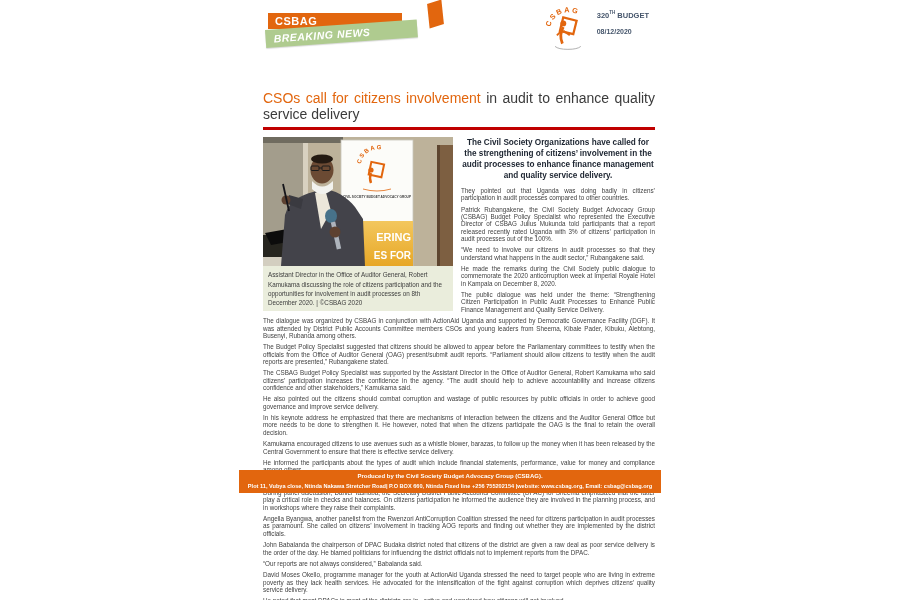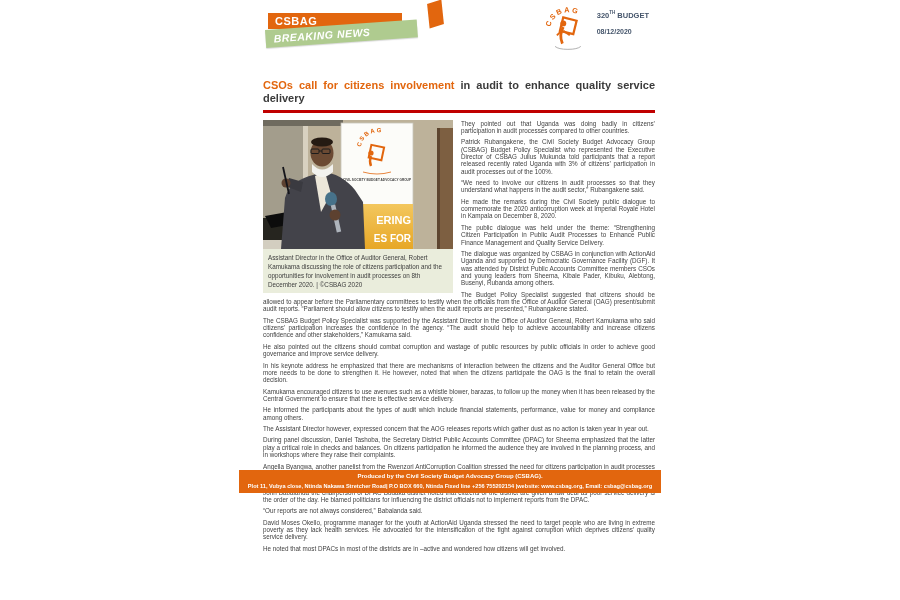--- a/index.html
+++ b/index.html
@@ -20,21 +20,21 @@
   .ribbon-tip{position:absolute;left:189px;top:2px;width:15px;height:24px;background:#E2660E;
               transform:rotate(-18deg) skewX(-12deg);}
   .mast-right{position:absolute;right:12px;top:4px;display:flex;gap:7px;align-items:flex-start;}
   .logo-svg{width:46px;height:48px;display:block;}
   .edition{color:#44546A;font-weight:bold;padding-top:6px;}
   .ed-line{font-size:7.5px;}
   .ed-line sup{font-size:4.5px;vertical-align:super;}
   .ed-date{font-size:7px;margin-top:8px;}
 
   
-  .headline{margin:23px 6px 0 24px;font-size:11px;font-weight:bold;line-height:1.16;
+  .headline{margin:34px 6px 0 24px;font-size:14px;font-weight:normal;line-height:1.16;
             text-align:justify;}
   .hl-orange{color:#E2660E;}
   .hl-dark{color:#3b3b3b;}
   .rule{margin:5px 6px 0 24px;height:3px;background:#C00000;}
 
   
   article{display:block;margin:7px 6px 0 24px;overflow:hidden;}
   .photo-block{float:left;width:190px;margin:0 8px 4px 0;}
   .photo{display:block;width:190px;height:129px;}
   .caption{background:#EAEDDC;color:#3d3d3d;font-size:6.3px;line-height:1.45;
@@ -138,20 +138,21 @@
             <circle cx="23" cy="63" r="4.5" fill="#5d4130"></circle>
             <line x1="20" y1="47" x2="26" y2="74" stroke="#15151a" stroke-width="1.8"></line>
             <ellipse cx="68" cy="79" rx="6" ry="7" fill="#47728a"></ellipse>
             <line x1="70" y1="85" x2="76" y2="112" stroke="#aeb4bc" stroke-width="4.5"></line>
             <circle cx="72" cy="95" r="5.5" fill="#5d4130"></circle>
           </g>
         </svg>
         <figcaption class="caption">Assistant Director in the Office of Auditor General, Robert Kamukama discussing the role of citizens participation and the opportunities for involvement in audit processes on 8th December 2020. | ©CSBAG 2020</figcaption>
       </figure>
 
+      <p class="intro">The Civil Society Organizations have called for the strengthening of citizens’ involvement in the audit processes to enhance finance management and quality service delivery.</p>
       <p class="para">They pointed out that Uganda was doing badly in citizens’ participation in audit processes compared to other countries.</p>
       <p class="para">Patrick Rubangakene, the Civil Society Budget Advocacy Group (CSBAG) Budget Policy Specialist who represented the Executive Director of CSBAG Julius Mukunda told participants that a report released recently rated Uganda with 3% of citizens’ participation in audit processes out of the 100%.</p>
       <p class="para">“We need to involve our citizens in audit processes so that they understand what happens in the audit sector,” Rubangakene said.</p>
       <p class="para">He made the remarks during the Civil Society public dialogue to commemorate the 2020 anticorruption week at Imperial Royale Hotel in Kampala on December 8, 2020.</p>
       <p class="para">The public dialogue was held under the theme: “Strengthening Citizen Participation in Public Audit Processes to Enhance Public Finance Management and Quality Service Delivery.</p>
       <p class="para">The dialogue was organized by CSBAG in conjunction with ActionAid Uganda and supported by Democratic Governance Facility (DGF). It was attended by District Public Accounts Committee members CSOs and young leaders from Sheema, Kibale Pader, Kibuku, Alebtong, Busenyi, Rubanda among others.</p>
       <p class="para">The Budget Policy Specialist suggested that citizens should be allowed to appear before the Parliamentary committees to testify when the officials from the Office of Auditor General (OAG) present/submit audit reports. “Parliament should allow citizens to testify when the audit reports are presented,” Rubangakene stated.</p>
       <p class="para">The CSBAG Budget Policy Specialist was supported by the Assistant Director in the Office of Auditor General, Robert Kamukama who said citizens’ participation increases the confidence in the agency. “The audit should help to achieve accountability and increase citizens confidence and other stakeholders,” Kamukama said.</p>
       <p class="para">He also pointed out the citizens should combat corruption and wastage of public resources by public officials in order to achieve good governance and improve service delivery.</p>
       <p class="para">In his keynote address he emphasized that there are mechanisms of interaction between the citizens and the Auditor General Office but more needs to be done to strengthen it. He however, noted that when the citizens participate the OAG is the final to retain the overall decision.</p>

